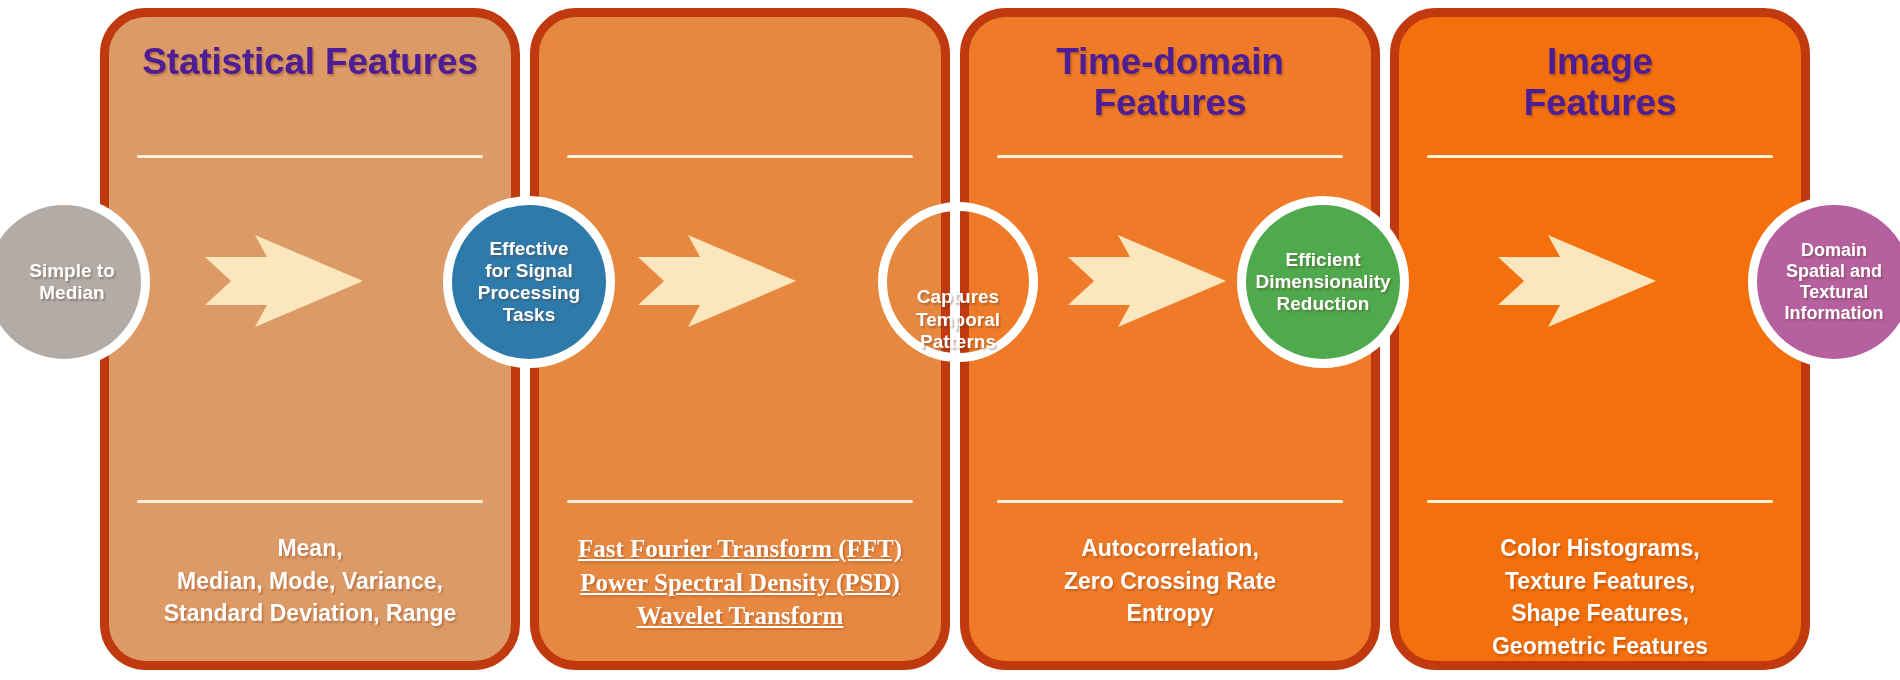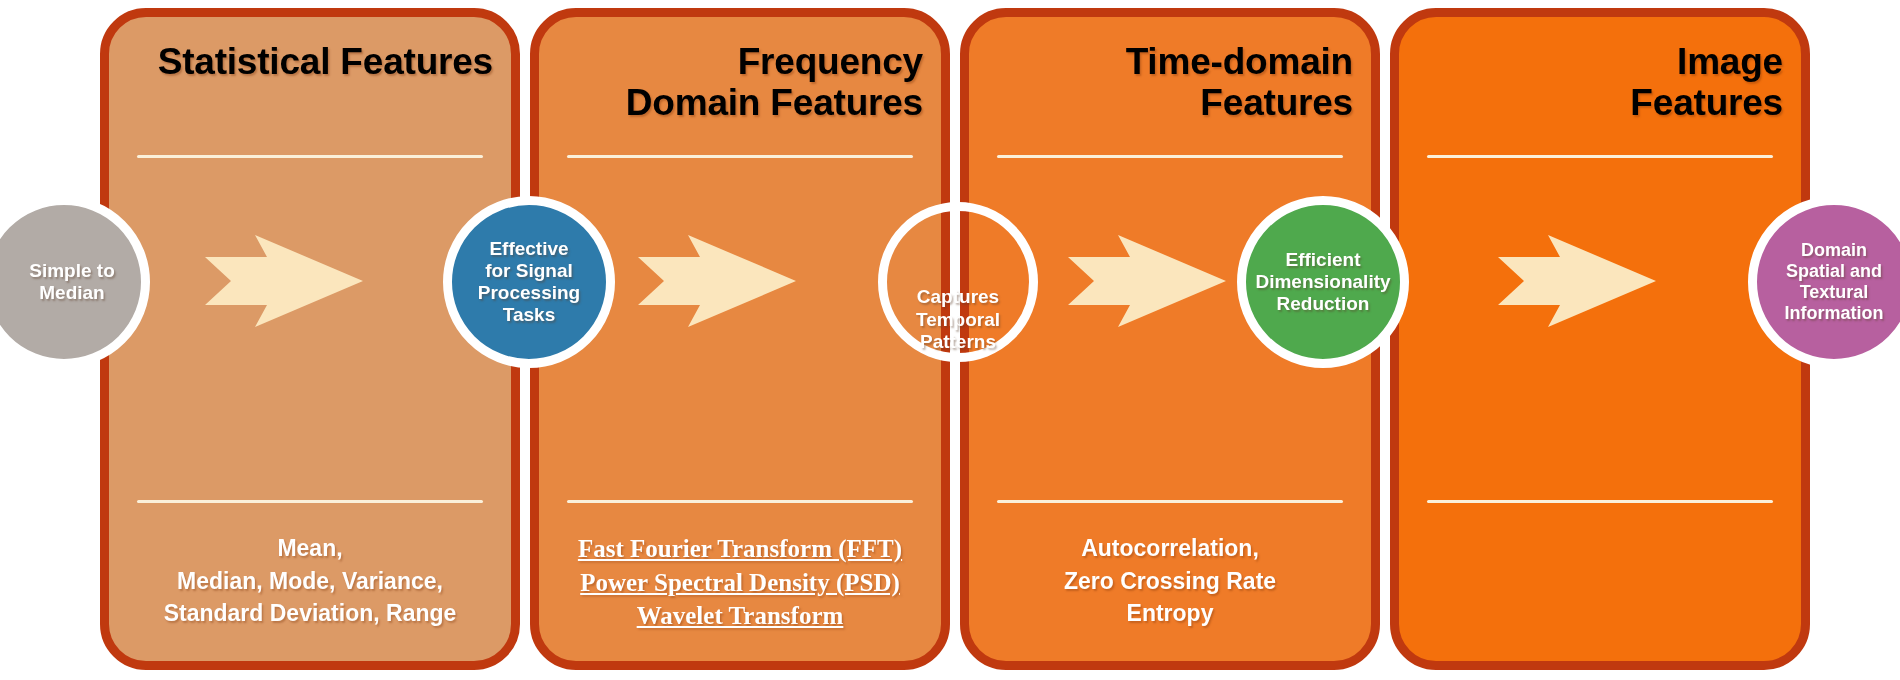--- a/index.html
+++ b/index.html
@@ -40,22 +40,22 @@
   .panel-1 { left: 100px;  width: 420px; background: #dc9a66; }
   .panel-2 { left: 530px;  width: 420px; background: #e78841; }
   .panel-3 { left: 960px;  width: 420px; background: #ef7b28; }
   .panel-4 { left: 1390px; width: 420px; background: #f4700c; }
 
   .panel-title {
     position: absolute;
     left: 0;
     right: 0;
     top: 24px;
-    text-align: right;
-    color: #000000;
+    text-align: center;
+    color: #4c1d95;
     font-size: 37px;
     font-weight: bold;
     line-height: 1.12;
     letter-spacing: -0.2px;
     text-shadow: 1.5px 1.5px 2px rgba(120,50,10,0.35);
     padding: 0 18px;
     box-sizing: border-box;
     white-space: pre-line;
   }
 
@@ -163,22 +163,20 @@
       <div class="rule rule-top"></div>
       <div class="rule rule-bottom"></div>
       <div class="panel-items">Mean,
 Median, Mode, Variance,
 Standard Deviation, Range</div>
     </div>
   </div>
 
   <div class="panel panel-2">
     <div class="panel-inner">
-      <div class="panel-title">Frequency
-Domain Features</div>
       <div class="rule rule-top"></div>
       <div class="rule rule-bottom"></div>
       <div class="panel-items serif">Fast Fourier Transform (FFT)
 Power Spectral Density (PSD)
 Wavelet Transform</div>
     </div>
   </div>
 
   <div class="panel panel-3">
     <div class="panel-inner">
@@ -191,20 +189,24 @@
 Entropy</div>
     </div>
   </div>
 
   <div class="panel panel-4">
     <div class="panel-inner">
       <div class="panel-title">Image
 Features</div>
       <div class="rule rule-top"></div>
       <div class="rule rule-bottom"></div>
+      <div class="panel-items">Color Histograms,
+Texture Features,
+Shape Features,
+Geometric Features</div>
     </div>
   </div>
 
   <div class="arrow arrow-0">
     <svg viewBox="0 0 158 92" preserveAspectRatio="none" aria-hidden="true">
       <path d="M0 22 L26 46 L0 70 L62 70 L50 92 L158 46 L50 0 L62 22 Z" fill="#fbe6bd"></path>
     </svg>
   </div>
   <div class="arrow arrow-1">
     <svg viewBox="0 0 158 92" preserveAspectRatio="none" aria-hidden="true">

